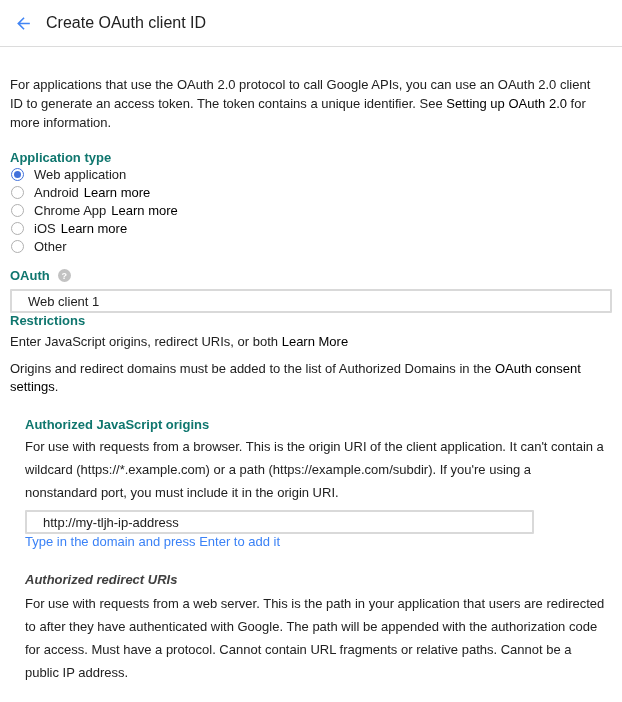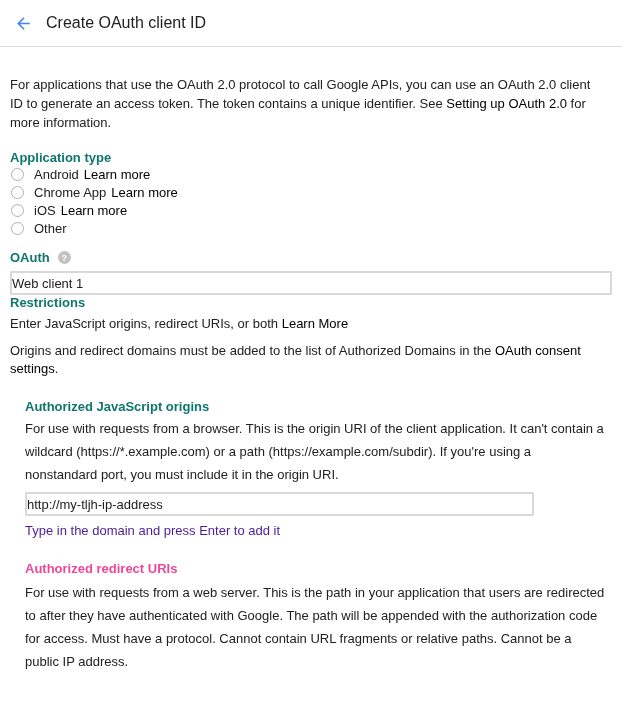--- a/index.html
+++ b/index.html
@@ -39,55 +39,59 @@
 
   .name-row { margin-top:13px; display:flex; align-items:center; }
   .help-icon {
     margin-left:8px; width:13px; height:13px; border-radius:50%;
     background:#c2c2c2; color:#ffffff; font-size:9px; font-weight:bold;
     display:flex; align-items:center; justify-content:center; cursor:pointer;
   }
   input.text-input {
     display:block; margin-top:6px;
     height:24px; border:2px solid #d9d9d9; border-radius:1px;
-    padding:0 0; font-family:"Liberation Sans", sans-serif;
+    padding:0 16px; font-family:"Liberation Sans", sans-serif;
     font-size:13px; color:#212121; background:#fff; outline:none;
   }
   .name-input { width:602px; }
 
   .restrictions-title { }
   .restr-line { margin-top:5px; line-height:18px; }
   .restr-line2 { margin-top:9px; }
 
   .section { margin-left:15px; margin-top:21px; }
   .section-desc { margin-top:3px; line-height:23px; max-width:580px; }
   .section-input { width:509px; margin-top:2px; }
-  .helper-text { margin-top:7px; color:#4c1d95; }
+  .helper-text { color:#3b82f6; }
 
-  .error-line { color:#ec4899; line-height:19px; }
+  .error-line { color:#404040; line-height:19px;font-style:italic; }
 </style>
 </head>
 <body>
 
 <div class="header">
   <div class="back-btn">
     <svg width="19" height="19" viewBox="0 0 24 24" fill="#4285f4" aria-hidden="true">
       <path d="M20 11H7.83l5.59-5.59L12 4l-8 8 8 8 1.41-1.41L7.83 13H20v-2z"></path>
     </svg>
   </div>
   <div class="page-title">Create OAuth client ID</div>
 </div>
 
 <div class="content">
 
   <div class="intro"><span>For applications that use the OAuth 2.0 protocol to call Google APIs, you can use an OAuth 2.0 client ID to generate an access token. The token contains a unique identifier. See </span><a class="link">Setting up OAuth 2.0</a><span> for more information.</span></div>
 
   <div class="app-type">
     <div class="bold-label">Application type</div>
 
+    <div class="radio-row">
+      <span class="radio checked"></span>
+      <span class="radio-label">Web application</span>
+    </div>
     <div class="radio-row">
       <span class="radio"></span>
       <span class="radio-label">Android</span>
       <a class="link">Learn more</a>
     </div>
     <div class="radio-row">
       <span class="radio"></span>
       <span class="radio-label">Chrome App</span>
       <a class="link">Learn more</a>
     </div>

